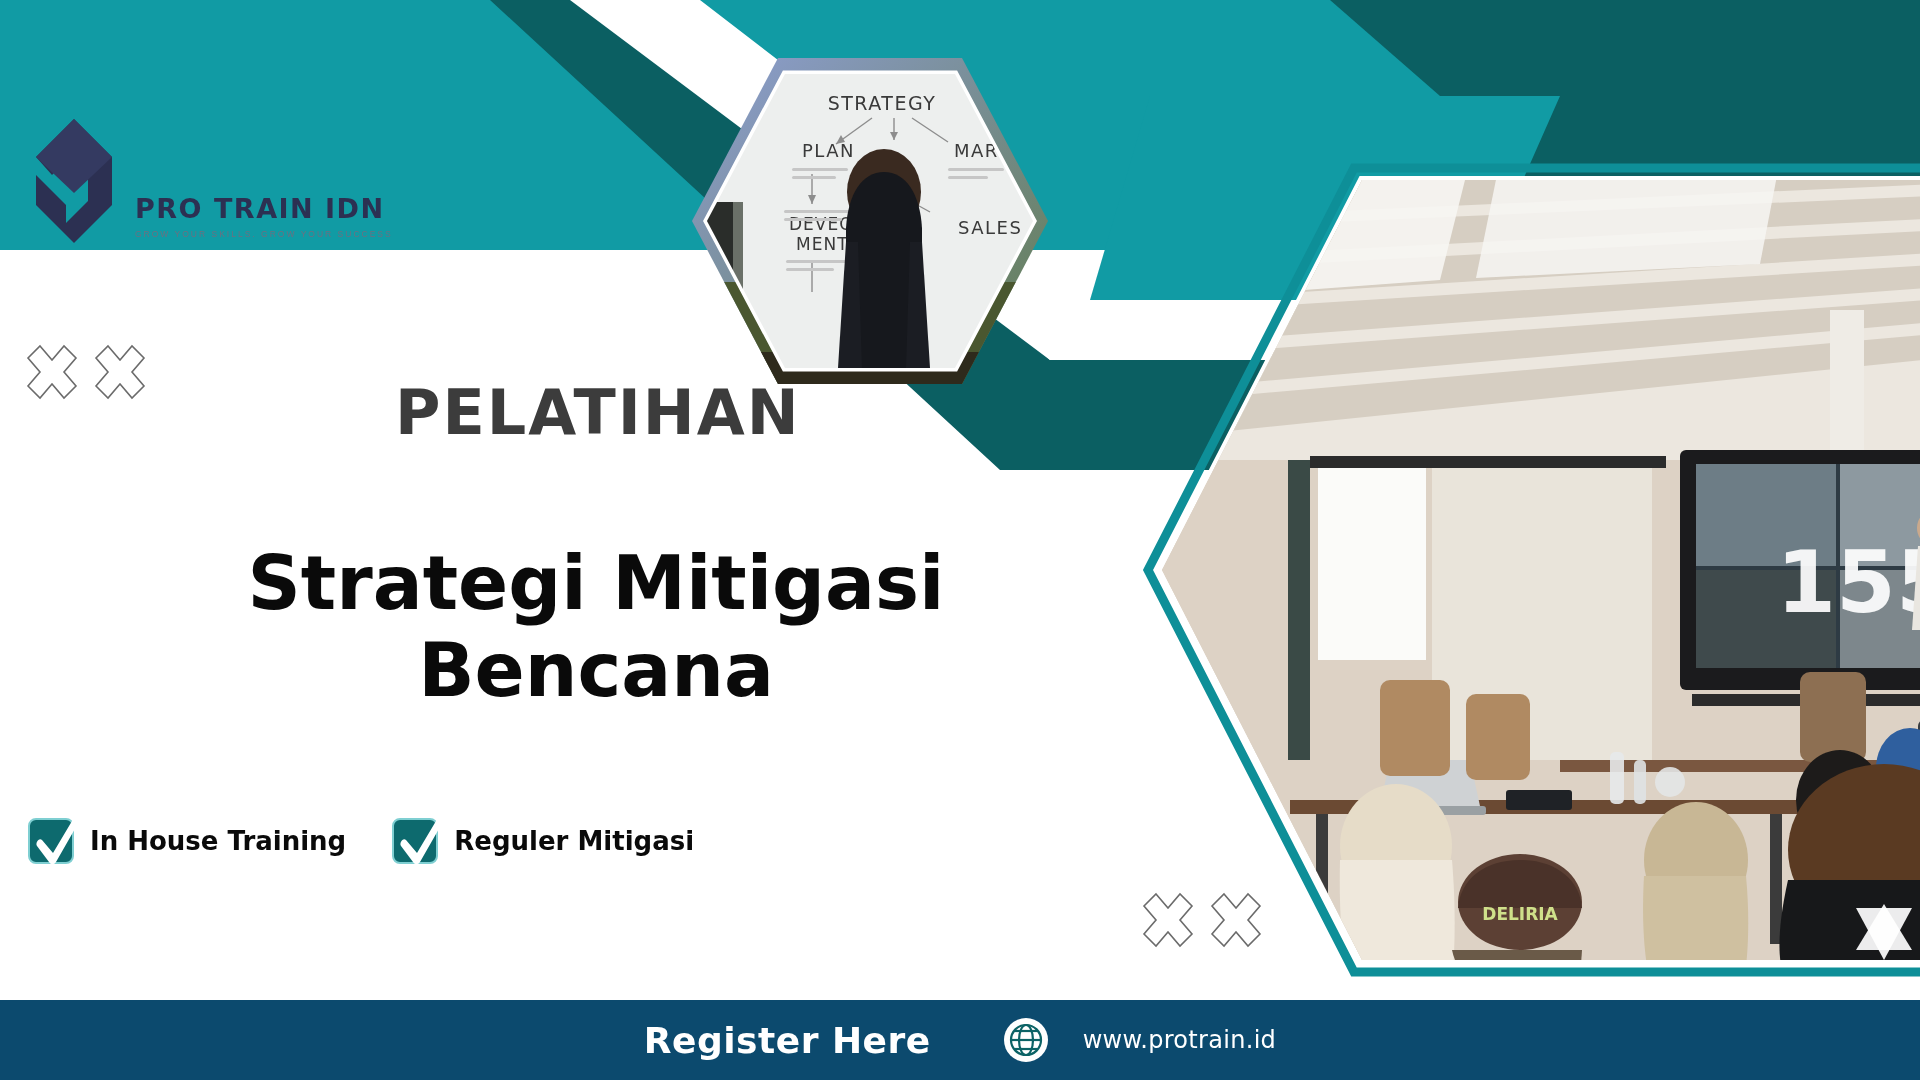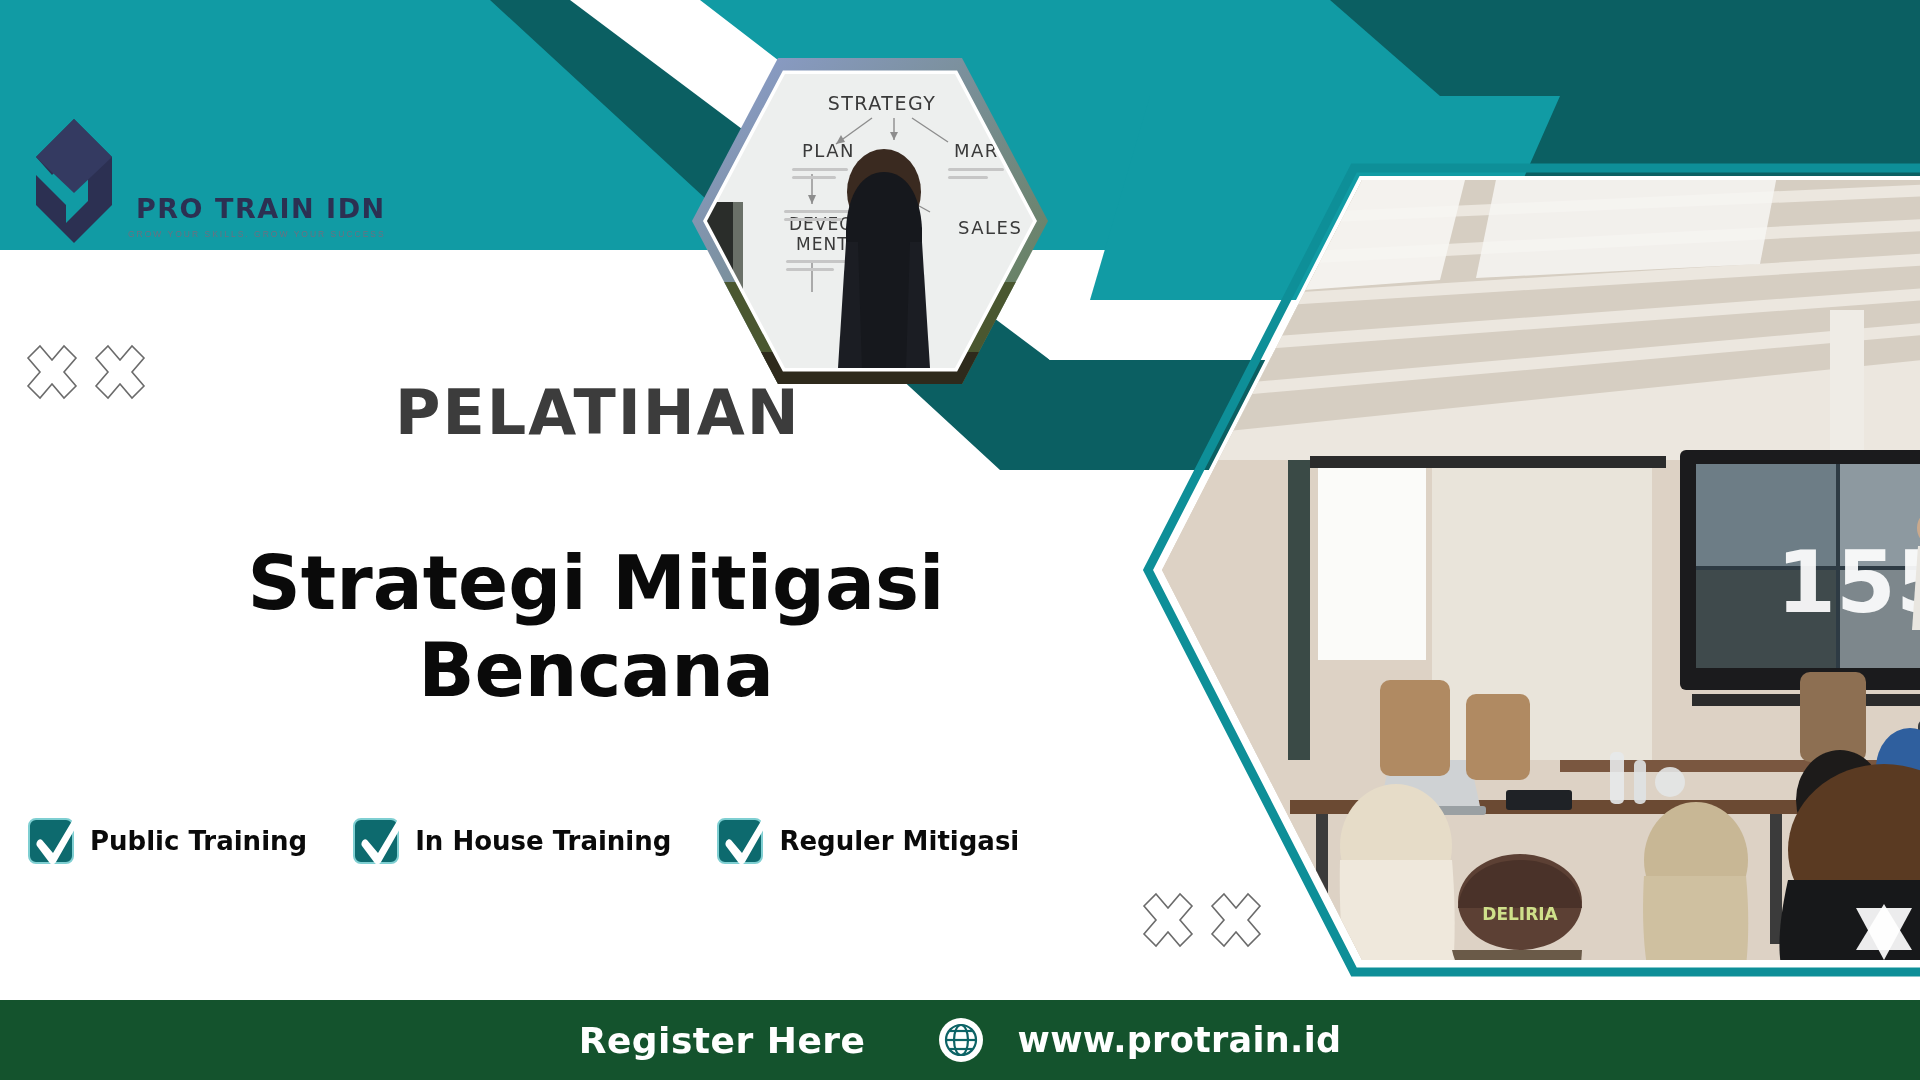--- a/index.html
+++ b/index.html
@@ -9,21 +9,21 @@
     background:#ffffff;
     position:relative;
   }
   #stage { position:absolute; inset:0; width:1920px; height:1080px; overflow:hidden; background:#fff; }
   .geo-svg { position:absolute; top:0; left:0; width:1920px; height:1080px; pointer-events:none; }
 
   
   .logo-block { position:absolute; left:28px; top:115px; width:330px; }
   .logo-row { display:flex; align-items:flex-end; }
   .logo-mark { width:92px; height:132px; flex:0 0 auto; }
-  .logo-txt { margin-left:8px; padding-bottom:8px;text-align:right; }
+  .logo-txt { margin-left:15px; padding-bottom:8px; }
   .logo-name {
     font-family:"DejaVu Sans", sans-serif;
     font-weight:bold; font-size:27px; letter-spacing:1.5px;
     color:#2c3052; white-space:nowrap; line-height:1;
   }
   .logo-tag {
     font-family:Liberation Sans, sans-serif;
     font-size:8.5px; letter-spacing:2.0px; color:#6c7080;
     margin-top:7px; white-space:nowrap;
   }
@@ -64,31 +64,31 @@
   }
 
   
   .hex { position:absolute; }
   .hex-strategy { left:686px; top:52px; width:368px; height:338px; }
   .hex-class { left:1140px; top:160px; width:840px; height:820px; }
 
   
   .footer {
     position:absolute; left:0; bottom:0; width:1920px; height:80px;
-    background:#14532d; display:flex; align-items:center; justify-content:center;
+    background:#0c4a6e; display:flex; align-items:center; justify-content:center;
   }
   .footer-inner { display:flex; align-items:center; }
   .register {
     font-family:"DejaVu Sans", sans-serif; font-weight:bold;
     font-size:36px; color:#ffffff; letter-spacing:.5px;
   }
   .globe { margin:0 34px 0 72px; width:46px; height:46px; flex:0 0 auto; }
   .site {
-    font-family:"DejaVu Sans", sans-serif; font-weight:bold;
-    font-size:35px; color:#ffffff; letter-spacing:.3px;
+    font-family:"DejaVu Sans", sans-serif; font-weight:normal;
+    font-size:24px; color:#ffffff; letter-spacing:.3px;
   }
 </style>
 </head>
 <body>
 
 <div id="stage">
 
   <svg class="geo-svg" viewBox="0 0 1920 1080" preserveAspectRatio="none">
 
     <path d="M0,0 L1920,0 L1920,96 L1378,96 L1240,250 L0,250 Z" fill="#119ba4"></path>
@@ -136,29 +136,20 @@
   </div>
 
   <div class="kicker">PELATIHAN</div>
   <div class="title">
     <div>Strategi Mitigasi</div>
     <div>Bencana</div>
   </div>
 
   <div class="checks">
 
-    <div class="check-item">
-      <div class="cbox">
-        <div class="frame"></div>
-        <svg width="56" height="62" viewBox="0 0 56 62">
-          <path d="M10 30 L21 43 L43 6 C46 3 50 6 48 10 L24 52 C22 55 19 55 17 52 L5 36 C3 33 7 27 10 30 Z" fill="#ffffff"></path>
-        </svg>
-      </div>
-      <div class="check-label">Public Training</div>
-    </div>
 
     <div class="check-item">
       <div class="cbox">
         <div class="frame"></div>
         <svg width="56" height="62" viewBox="0 0 56 62">
           <path d="M10 30 L21 43 L43 6 C46 3 50 6 48 10 L24 52 C22 55 19 55 17 52 L5 36 C3 33 7 27 10 30 Z" fill="#ffffff"></path>
         </svg>
       </div>
       <div class="check-label">In House Training</div>
     </div>

